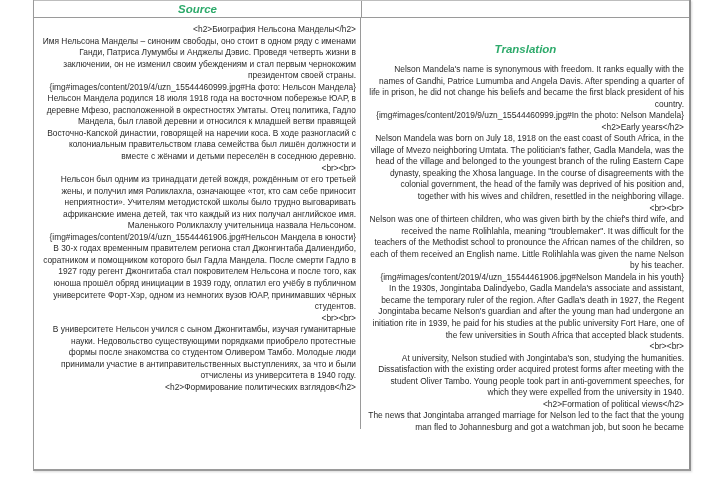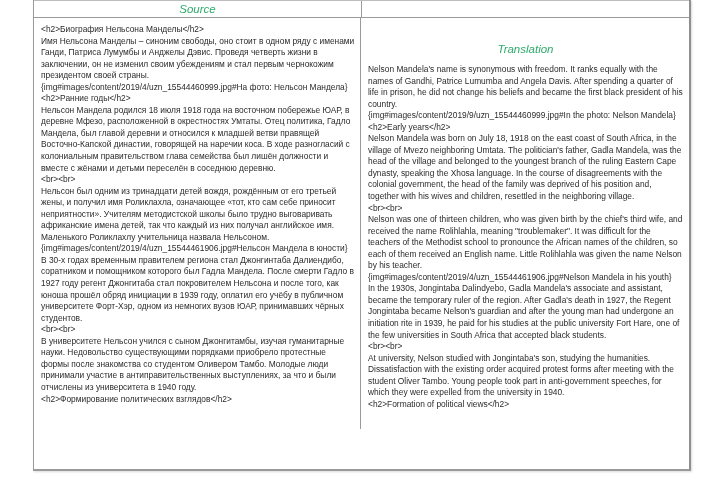--- a/index.html
+++ b/index.html
@@ -8,45 +8,44 @@
       position: absolute; left: 33px; top: 0; width: 655px;
       border-left: 1px solid #9a9a9a; border-right: 2px solid #8f8f8f;
       border-bottom: 2px solid #9a9a9a;
       box-shadow: 1px 1px 2px rgba(0,0,0,0.15);
       font-family: "Liberation Sans", sans-serif;
       color: #2b2b2b;
     }
     .row { display: flex; }
     .head { height: 16px; border-bottom: 1px solid #9a9a9a; border-top: 1px solid #bdbdbd; }
     .hcell {
-      font-weight: normal; font-style: italic; color: #2eaa6b;
+      font-weight: bold; font-style: italic; color: #2eaa6b;
       font-size: 11.5px; text-align: center; line-height: 16px;
     }
     .c1 { width: 327px; border-right: 1px solid #9a9a9a; }
     .c2 { width: 327px; margin-top: 40px; }
     .body .cell {
       padding: 6px 4px 2px 7px; box-sizing: border-box;
       font-size: 8.4px; line-height: 11.55px; height: 411px; overflow: hidden;
     }
-    .line { display: block; white-space: pre-wrap; }
+    .line { display: block; white-space: pre-wrap; text-align: right; }
   </style>
 </head>
 <body>
 
 <div class="table">
   <div class="row head">
     <div class="hcell c1">Source</div>
     <div class="hcell c2">Translation</div>
   </div>
   <div class="row body">
     <div class="cell c1">
       <span class="line">&lt;h2&gt;Биография Нельсона Манделы&lt;/h2&gt;</span>
       <span class="line">Имя Нельсона Манделы – синоним свободы, оно стоит в одном ряду с именами Ганди, Патриса Лумумбы и Анджелы Дэвис. Проведя четверть жизни в заключении, он не изменил своим убеждениям и стал первым чернокожим президентом своей страны.</span>
       <span class="line">{img#images/content/2019/4/uzn_15544460999.jpg#На фото: Нельсон Мандела}</span>
-      <span class="line">&lt;h2&gt;Ранние годы&lt;/h2&gt;</span>
       <span class="line">Нельсон Мандела родился 18 июля 1918 года на восточном побережье ЮАР, в деревне Мфезо, расположенной в окрестностях Умтаты. Отец политика, Гадло Мандела, был главой деревни и относился к младшей ветви правящей Восточно-Капской династии, говорящей на наречии коса. В ходе разногласий с колониальным правительством глава семейства был лишён должности и вместе с жёнами и детьми переселён в соседнюю деревню.</span>
       <span class="line">&lt;br&gt;&lt;br&gt;</span>
       <span class="line">Нельсон был одним из тринадцати детей вождя, рождённым от его третьей жены, и получил имя Роликлахла, означающее «тот, кто сам себе приносит неприятности». Учителям методистской школы было трудно выговаривать африканские имена детей, так что каждый из них получал английское имя. Маленького Роликлахлу учительница назвала Нельсоном.</span>
       <span class="line">{img#images/content/2019/4/uzn_15544461906.jpg#Нельсон Мандела в юности}</span>
       <span class="line">В 30-х годах временным правителем региона стал Джонгинтаба Далиендибо, соратником и помощником которого был Гадла Мандела. После смерти Гадло в 1927 году регент Джонгитаба стал покровителем Нельсона и после того, как юноша прошёл обряд инициации в 1939 году, оплатил его учёбу в публичном университете Форт-Хэр, одном из немногих вузов ЮАР, принимавших чёрных студентов.</span>
       <span class="line">&lt;br&gt;&lt;br&gt;</span>
       <span class="line">В университете Нельсон учился с сыном Джонгитамбы, изучая гуманитарные науки. Недовольство существующими порядками приобрело протестные формы после знакомства со студентом Оливером Тамбо. Молодые люди принимали участие в антиправительственных выступлениях, за что и были отчислены из университета в 1940 году.</span>
       <span class="line">&lt;h2&gt;Формирование политических взглядов&lt;/h2&gt;</span>
     </div>
     <div class="cell c2">
@@ -54,15 +53,16 @@
       <span class="line">{img#images/content/2019/9/uzn_15544460999.jpg#In the photo: Nelson Mandela}</span>
       <span class="line">&lt;h2&gt;Early years&lt;/h2&gt;</span>
       <span class="line">Nelson Mandela was born on July 18, 1918 on the east coast of South Africa, in the village of Mvezo neighboring Umtata. The politician's father, Gadla Mandela, was the head of the village and belonged to the youngest branch of the ruling Eastern Cape dynasty, speaking the Xhosa language. In the course of disagreements with the colonial government, the head of the family was deprived of his position and, together with his wives and children, resettled in the neighboring village.</span>
       <span class="line">&lt;br&gt;&lt;br&gt;</span>
       <span class="line">Nelson was one of thirteen children, who was given birth by the chief's third wife, and received the name Rolihlahla, meaning "troublemaker". It was difficult for the teachers of the Methodist school to pronounce the African names of the children, so each of them received an English name. Little Rolihlahla was given the name Nelson by his teacher.</span>
       <span class="line">{img#images/content/2019/4/uzn_15544461906.jpg#Nelson Mandela in his youth}</span>
       <span class="line">In the 1930s, Jongintaba Dalindyebo, Gadla Mandela's associate and assistant, became the temporary ruler of the region. After Gadla's death in 1927, the Regent Jongintaba became Nelson's guardian and after the young man had undergone an initiation rite in 1939, he paid for his studies at the public university Fort Hare, one of the few universities in South Africa that accepted black students.</span>
       <span class="line">&lt;br&gt;&lt;br&gt;</span>
       <span class="line">At university, Nelson studied with Jongintaba's son, studying the humanities. Dissatisfaction with the existing order acquired protest forms after meeting with the student Oliver Tambo. Young people took part in anti-government speeches, for which they were expelled from the university in 1940.</span>
       <span class="line">&lt;h2&gt;Formation of political views&lt;/h2&gt;</span>
+      <span class="line">The news that Jongintaba arranged marriage for Nelson led to the fact that the young man fled to Johannesburg and got a watchman job, but soon he became</span>
     </div>
   </div>
 </div>
 
 </body></html>

